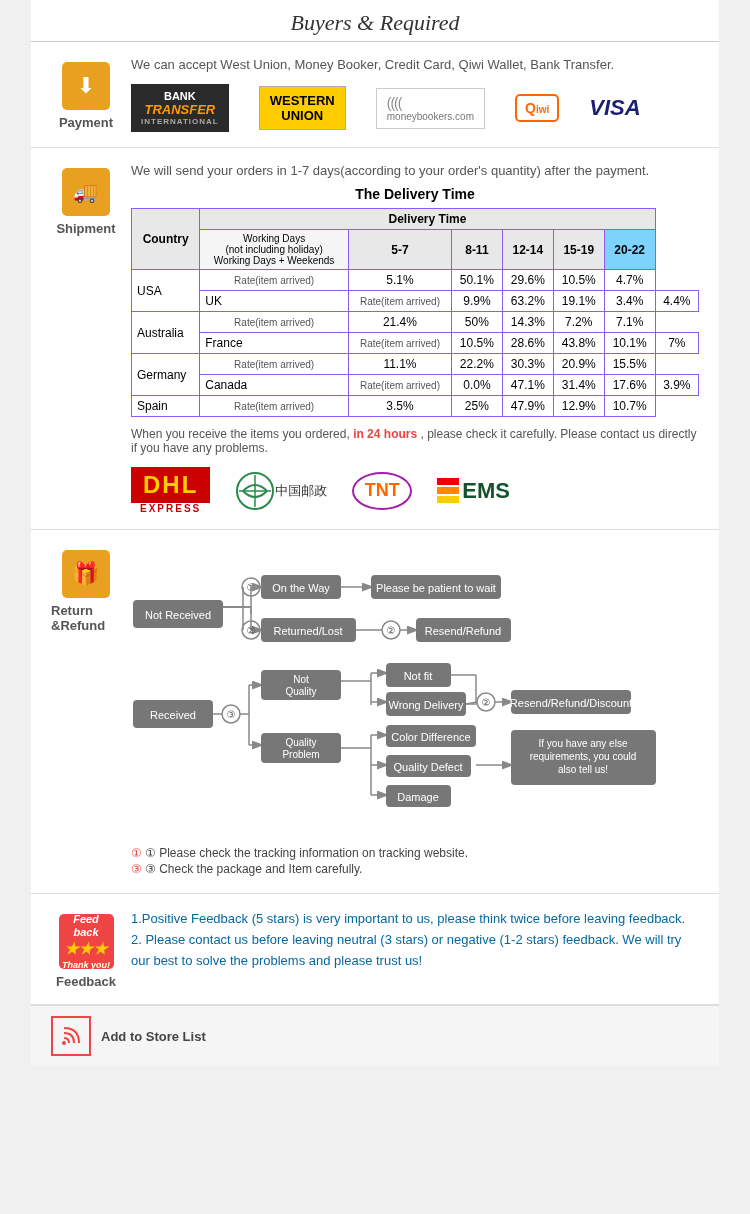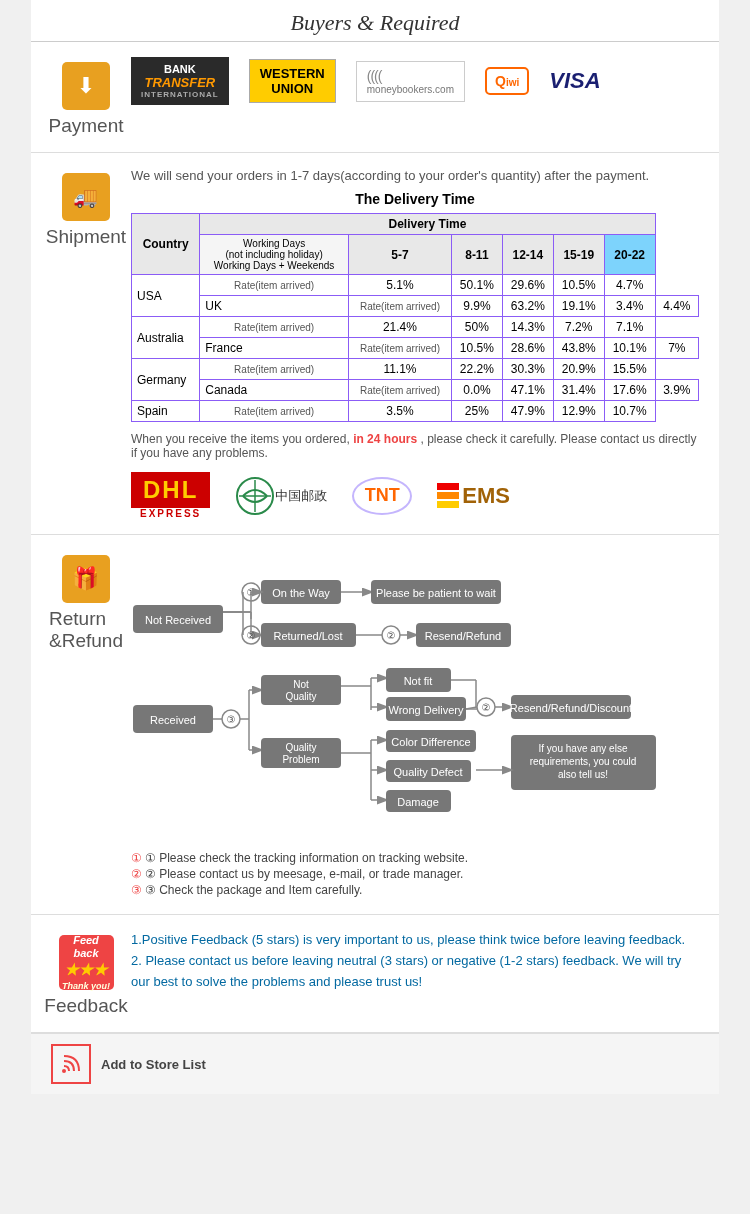--- a/index.html
+++ b/index.html
@@ -36,40 +36,40 @@
     }
     .section-icon {
       width: 70px;
       flex-shrink: 0;
       display: flex;
       flex-direction: column;
       align-items: center;
       padding-top: 5px;
     }
     .section-label {
-      font-size: 19px;
-      font-weight: normal;
+      font-size: 13px;
+      font-weight: bold;
       color: #555;
       margin-top: 5px;
     }
     .section-content {
       flex: 1;
       padding-left: 10px;
     }
 
     
     .payment-text {
       font-size: 13px;
       color: #555;
       margin-bottom: 12px;
     }
     .payment-logos {
       display: flex;
       align-items: center;
-      gap: 20px;
+      gap: 30px;
       flex-wrap: wrap;
     }
     .logo-bank {
       background: #2a2a2a;
       color: #fff;
       font-size: 11px;
       font-weight: bold;
       padding: 6px 10px;
       border: none;
       display: flex;
@@ -248,20 +248,21 @@
   <div class="header">
     <span>Buyers &amp; Required</span>
   </div>
 
   <div class="section">
     <div class="section-icon">
       <div class="icon-payment">⬇</div>
       <div class="section-label">Payment</div>
     </div>
     <div class="section-content">
+      <p class="payment-text">We can accept West Union, Money Booker, Credit Card, Qiwi Wallet, Bank Transfer.</p>
       <div class="payment-logos">
 
         <div class="logo-bank">
           BANK <span class="transfer">TRANSFER</span>
           <span style="font-size:8px;color:#aaa;letter-spacing:1px;">INTERNATIONAL</span>
         </div>
 
         <div class="logo-wu">
           <span style="font-size:13px;font-weight:900;letter-spacing:0;">WESTERN<br>UNION</span>
         </div>
@@ -394,29 +395,29 @@
         <svg width="40" height="40" viewBox="0 0 40 40">
           <circle cx="20" cy="20" r="18" fill="none" stroke="#2a8a4a" stroke-width="2"></circle>
           <path d="M8 20 Q20 8 32 20" fill="none" stroke="#2a8a4a" stroke-width="2"></path>
           <path d="M8 20 Q20 32 32 20" fill="none" stroke="#2a8a4a" stroke-width="2"></path>
           <line x1="20" y1="4" x2="20" y2="36" stroke="#2a8a4a" stroke-width="1.5"></line>
           <line x1="4" y1="20" x2="36" y2="20" stroke="#2a8a4a" stroke-width="1.5"></line>
         </svg>
         <div style="font-size:13px;color:#333;">中国邮政</div>
       </div>
 
-      <div style="border:2px solid #c4b5fd;border-radius:50%;width:60px;height:38px;display:flex;align-items:center;justify-content:center;color:#f60;font-size:18px;font-weight:900;">TNT</div>
+      <div style="border:2px solid #a21caf;border-radius:50%;width:60px;height:38px;display:flex;align-items:center;justify-content:center;color:#f60;font-size:18px;font-weight:900;">TNT</div>
 
       <div style="display:flex;align-items:center;gap:3px;">
         <div style="display:flex;flex-direction:column;gap:2px;">
           <div style="width:22px;height:7px;background:#e00;"></div>
           <div style="width:22px;height:7px;background:#f80;"></div>
           <div style="width:22px;height:7px;background:#fc0;"></div>
         </div>
-        <div style="color:#a16207;font-size:22px;font-weight:900;">EMS</div>
+        <div style="color:#14532d;font-size:22px;font-weight:900;">EMS</div>
       </div>
     </div>
   </div>
 
   <div class="section" style="flex-direction:column;">
     <div style="display:flex;align-items:flex-start;">
       <div class="section-icon">
         <div class="icon-return">🎁</div>
         <div class="section-label">Return &amp;Refund</div>
       </div>
@@ -536,21 +537,20 @@
             <marker id="arrow" markerWidth="8" markerHeight="8" refX="6" refY="3" orient="auto">
               <path d="M0,0 L0,6 L8,3 z" fill="#888"></path>
             </marker>
           </defs>
 
         </svg>
 
         
         <div class="notes">
           <p><span style="color:#e44;">①</span> <span>① Please check the tracking information on tracking website.</span></p>
-          <p><span style="color:#e44;">②</span> <span>② Please contact us by meesage, e-mail, or trade manager.</span></p>
           <p><span style="color:#e44;">③</span> <span>③ Check the package and Item carefully.</span></p>
         </div>
       </div>
     </div>
   </div>
 
   <div class="section">
     <div class="section-icon">
       <div class="icon-feedback">
         <div style="font-size:11px;font-style:italic;font-weight:bold;color:#fff;line-height:1.2;text-align:center;">Feed<br>back</div>

